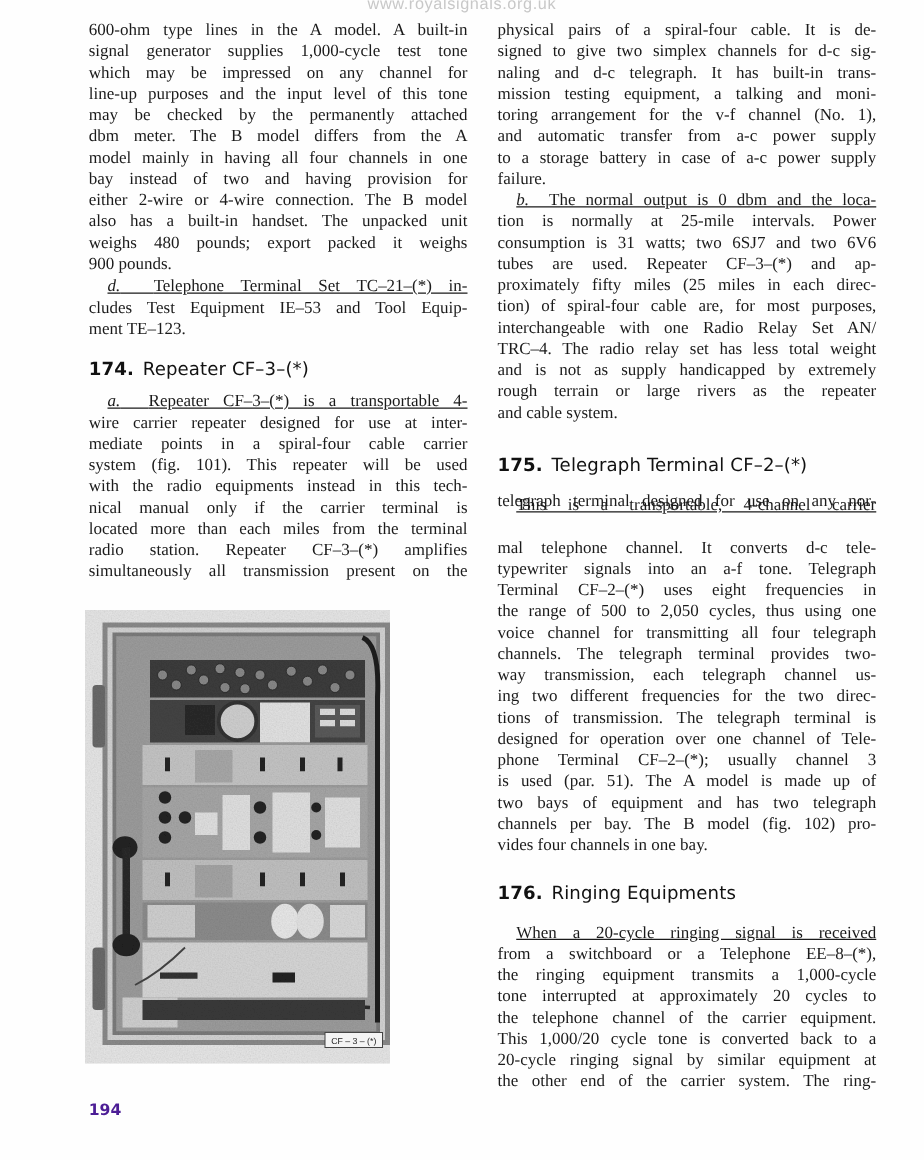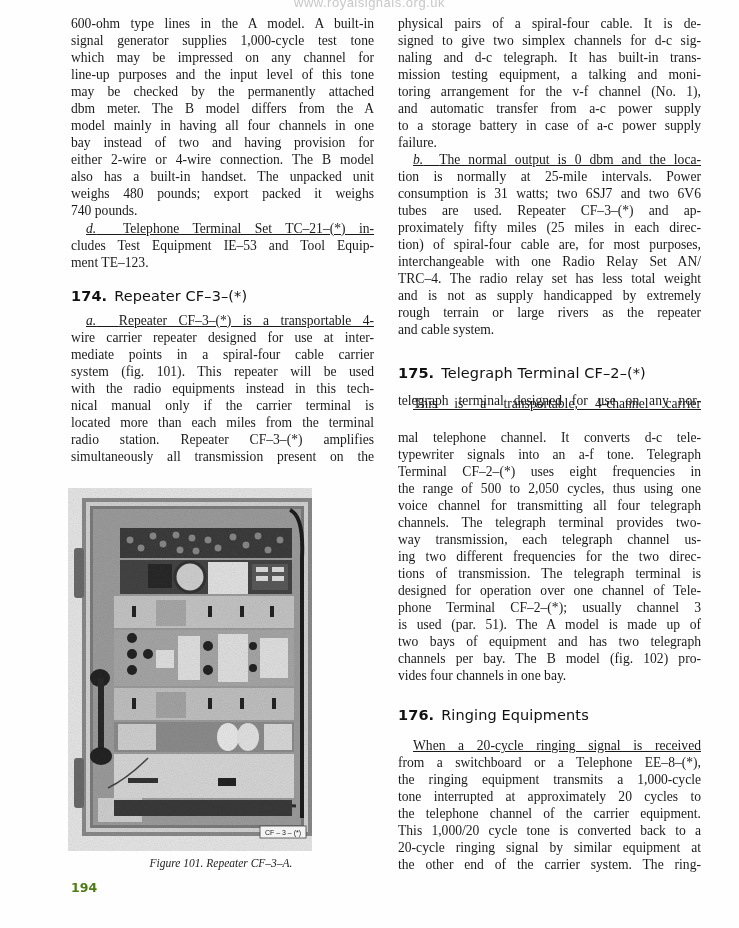--- a/index.html
+++ b/index.html
@@ -25,21 +25,21 @@
     font-weight: normal; color: #111; white-space: nowrap; letter-spacing: 0.1px;
   }
   .heading .num { font-weight: bold; margin-right: 7px; }
   .figure { position: absolute; left: 68px; top: 488px; width: 244px; height: 363px; }
   .caption {
     position: absolute; left: 68px; top: 857px; width: 306px; text-align: center;
     font-family: "Liberation Serif", serif; font-style: italic; font-size: 11.5px; color: #222;
   }
   .folio {
     position: absolute; left: 71px; top: 880px; font-family: "DejaVu Sans", sans-serif;
-    font-size: 12.5px; font-weight: bold; color: #4d7c0f;
+    font-size: 12.5px; font-weight: bold; color: #4c1d95;
   }
 </style>
 </head>
 <body>
 
 <div class="page">
 
   <div class="watermark">www.royalsignals.org.uk</div>
 
   <div class="col col-left" style="top:15px;">
@@ -48,21 +48,21 @@
       <div class="ln" style="top:17px">signal generator supplies 1,000-cycle test tone</div>
       <div class="ln" style="top:34px">which may be impressed on any channel for</div>
       <div class="ln" style="top:51px">line-up purposes and the input level of this tone</div>
       <div class="ln" style="top:68px">may be checked by the permanently attached</div>
       <div class="ln" style="top:85px">dbm meter. The B model differs from the A</div>
       <div class="ln" style="top:102px">model mainly in having all four channels in one</div>
       <div class="ln" style="top:119px">bay instead of two and having provision for</div>
       <div class="ln" style="top:136px">either 2-wire or 4-wire connection. The B model</div>
       <div class="ln" style="top:153px">also has a built-in handset. The unpacked unit</div>
       <div class="ln" style="top:170px">weighs 480 pounds; export packed it weighs</div>
-      <div class="ln last" style="top:187px">740 pounds.</div>
+      <div class="ln last" style="top:187px">900 pounds.</div>
     </div>
 
     <div>
       <div class="ln indent" style="top:205px"><i>d.</i>&nbsp;&nbsp;<span>Telephone Terminal Set TC–21–(*) in-</span></div>
       <div class="ln" style="top:222px">cludes Test Equipment IE–53 and Tool Equip-</div>
       <div class="ln last" style="top:239px">ment TE–123.</div>
     </div>
 
     <div class="heading" style="top:273px">
       <span class="num">174.</span><span>Repeater CF–3–(*)</span>
@@ -189,21 +189,20 @@
       <path d="M60 320 Q140 312 228 318" stroke="#2c2c2c" stroke-width="3" fill="none"></path>
       <path d="M40 300 Q60 290 80 270" stroke="#444" stroke-width="1.5" fill="none"></path>
       <rect x="30" y="310" width="44" height="24" fill="#cfcfcf"></rect>
       <rect x="46" y="312" width="178" height="16" fill="#3a3a3a"></rect>
     </g>
 
     <rect x="192" y="338" width="46" height="12" fill="#f4f4f4" stroke="#444" stroke-width="0.8"></rect>
     <text x="215" y="347" font-family="Liberation Sans, sans-serif" font-size="7" text-anchor="middle" fill="#222">CF – 3 – (*)</text>
   </svg>
 
-  <div class="caption">Figure 101.   Repeater CF–3–A.</div>
 
   <div class="col col-right" style="top:15px;">
     <div>
       <div class="ln" style="top:0px">physical pairs of a spiral-four cable. It is de-</div>
       <div class="ln" style="top:17px">signed to give two simplex channels for d-c sig-</div>
       <div class="ln" style="top:34px">naling and d-c telegraph. It has built-in trans-</div>
       <div class="ln" style="top:51px">mission testing equipment, a talking and moni-</div>
       <div class="ln" style="top:68px">toring arrangement for the v-f channel (No. 1),</div>
       <div class="ln" style="top:85px">and automatic transfer from a-c power supply</div>
       <div class="ln" style="top:102px">to a storage battery in case of a-c power supply</div>

